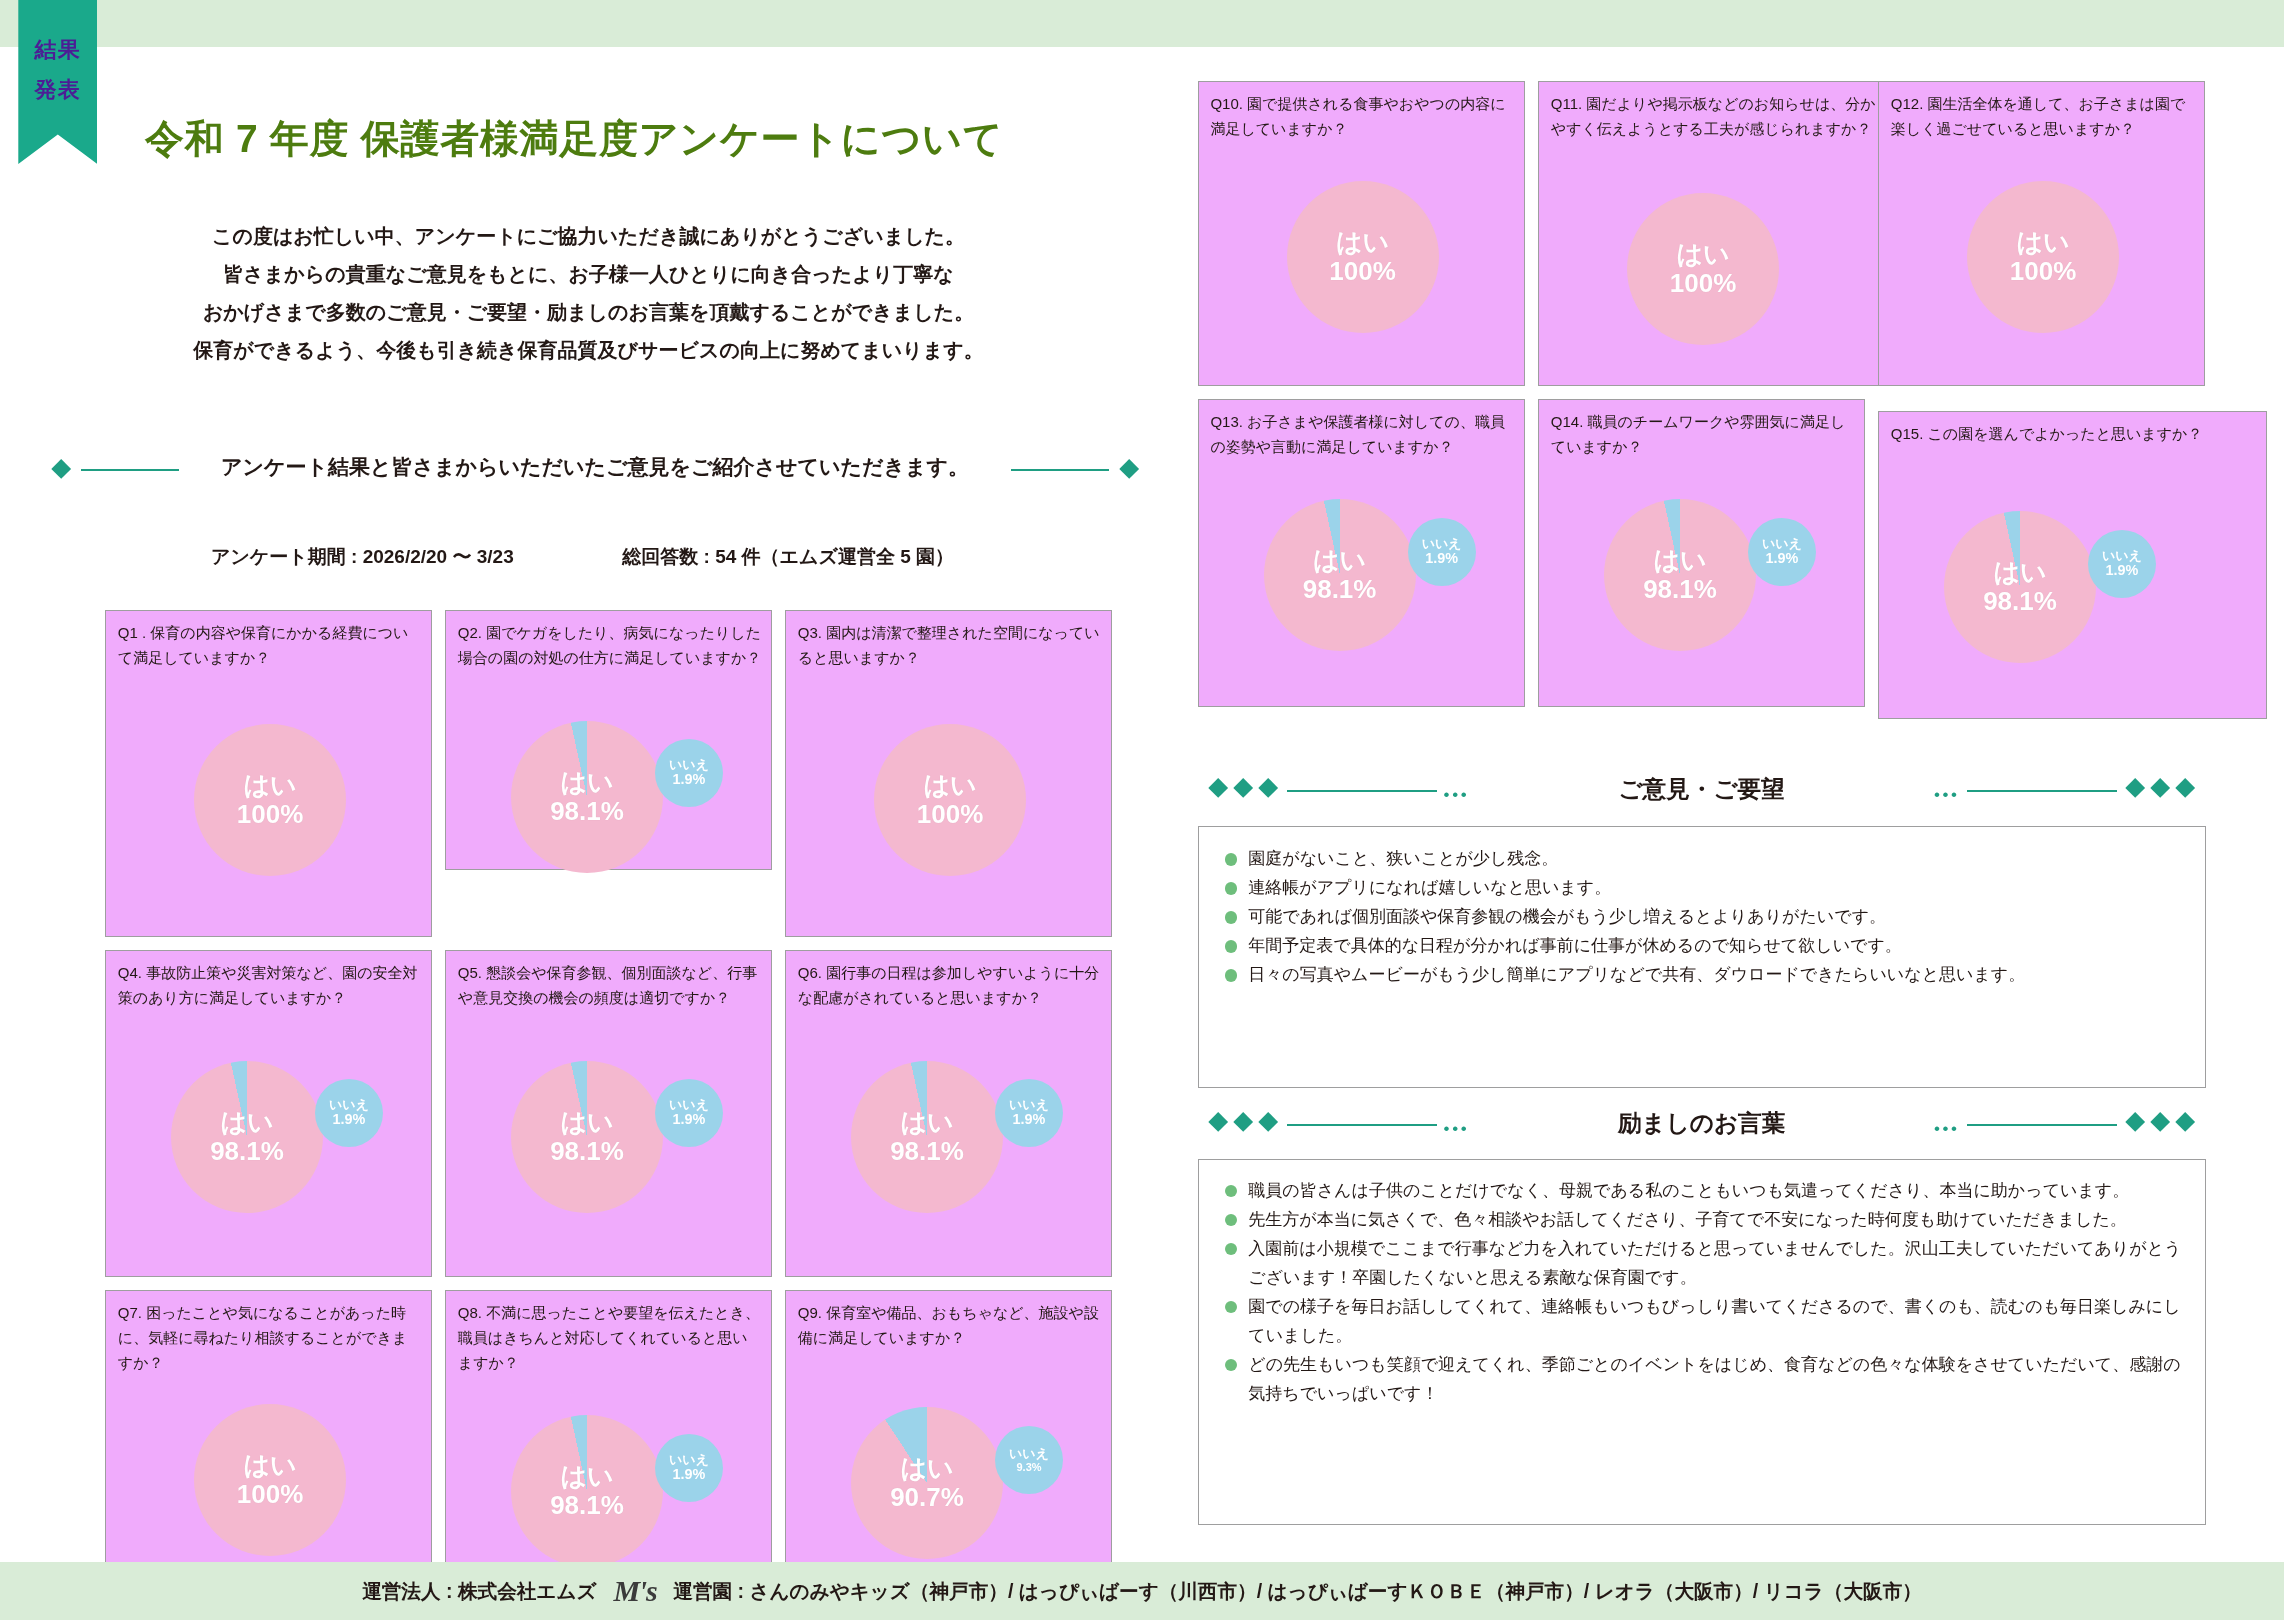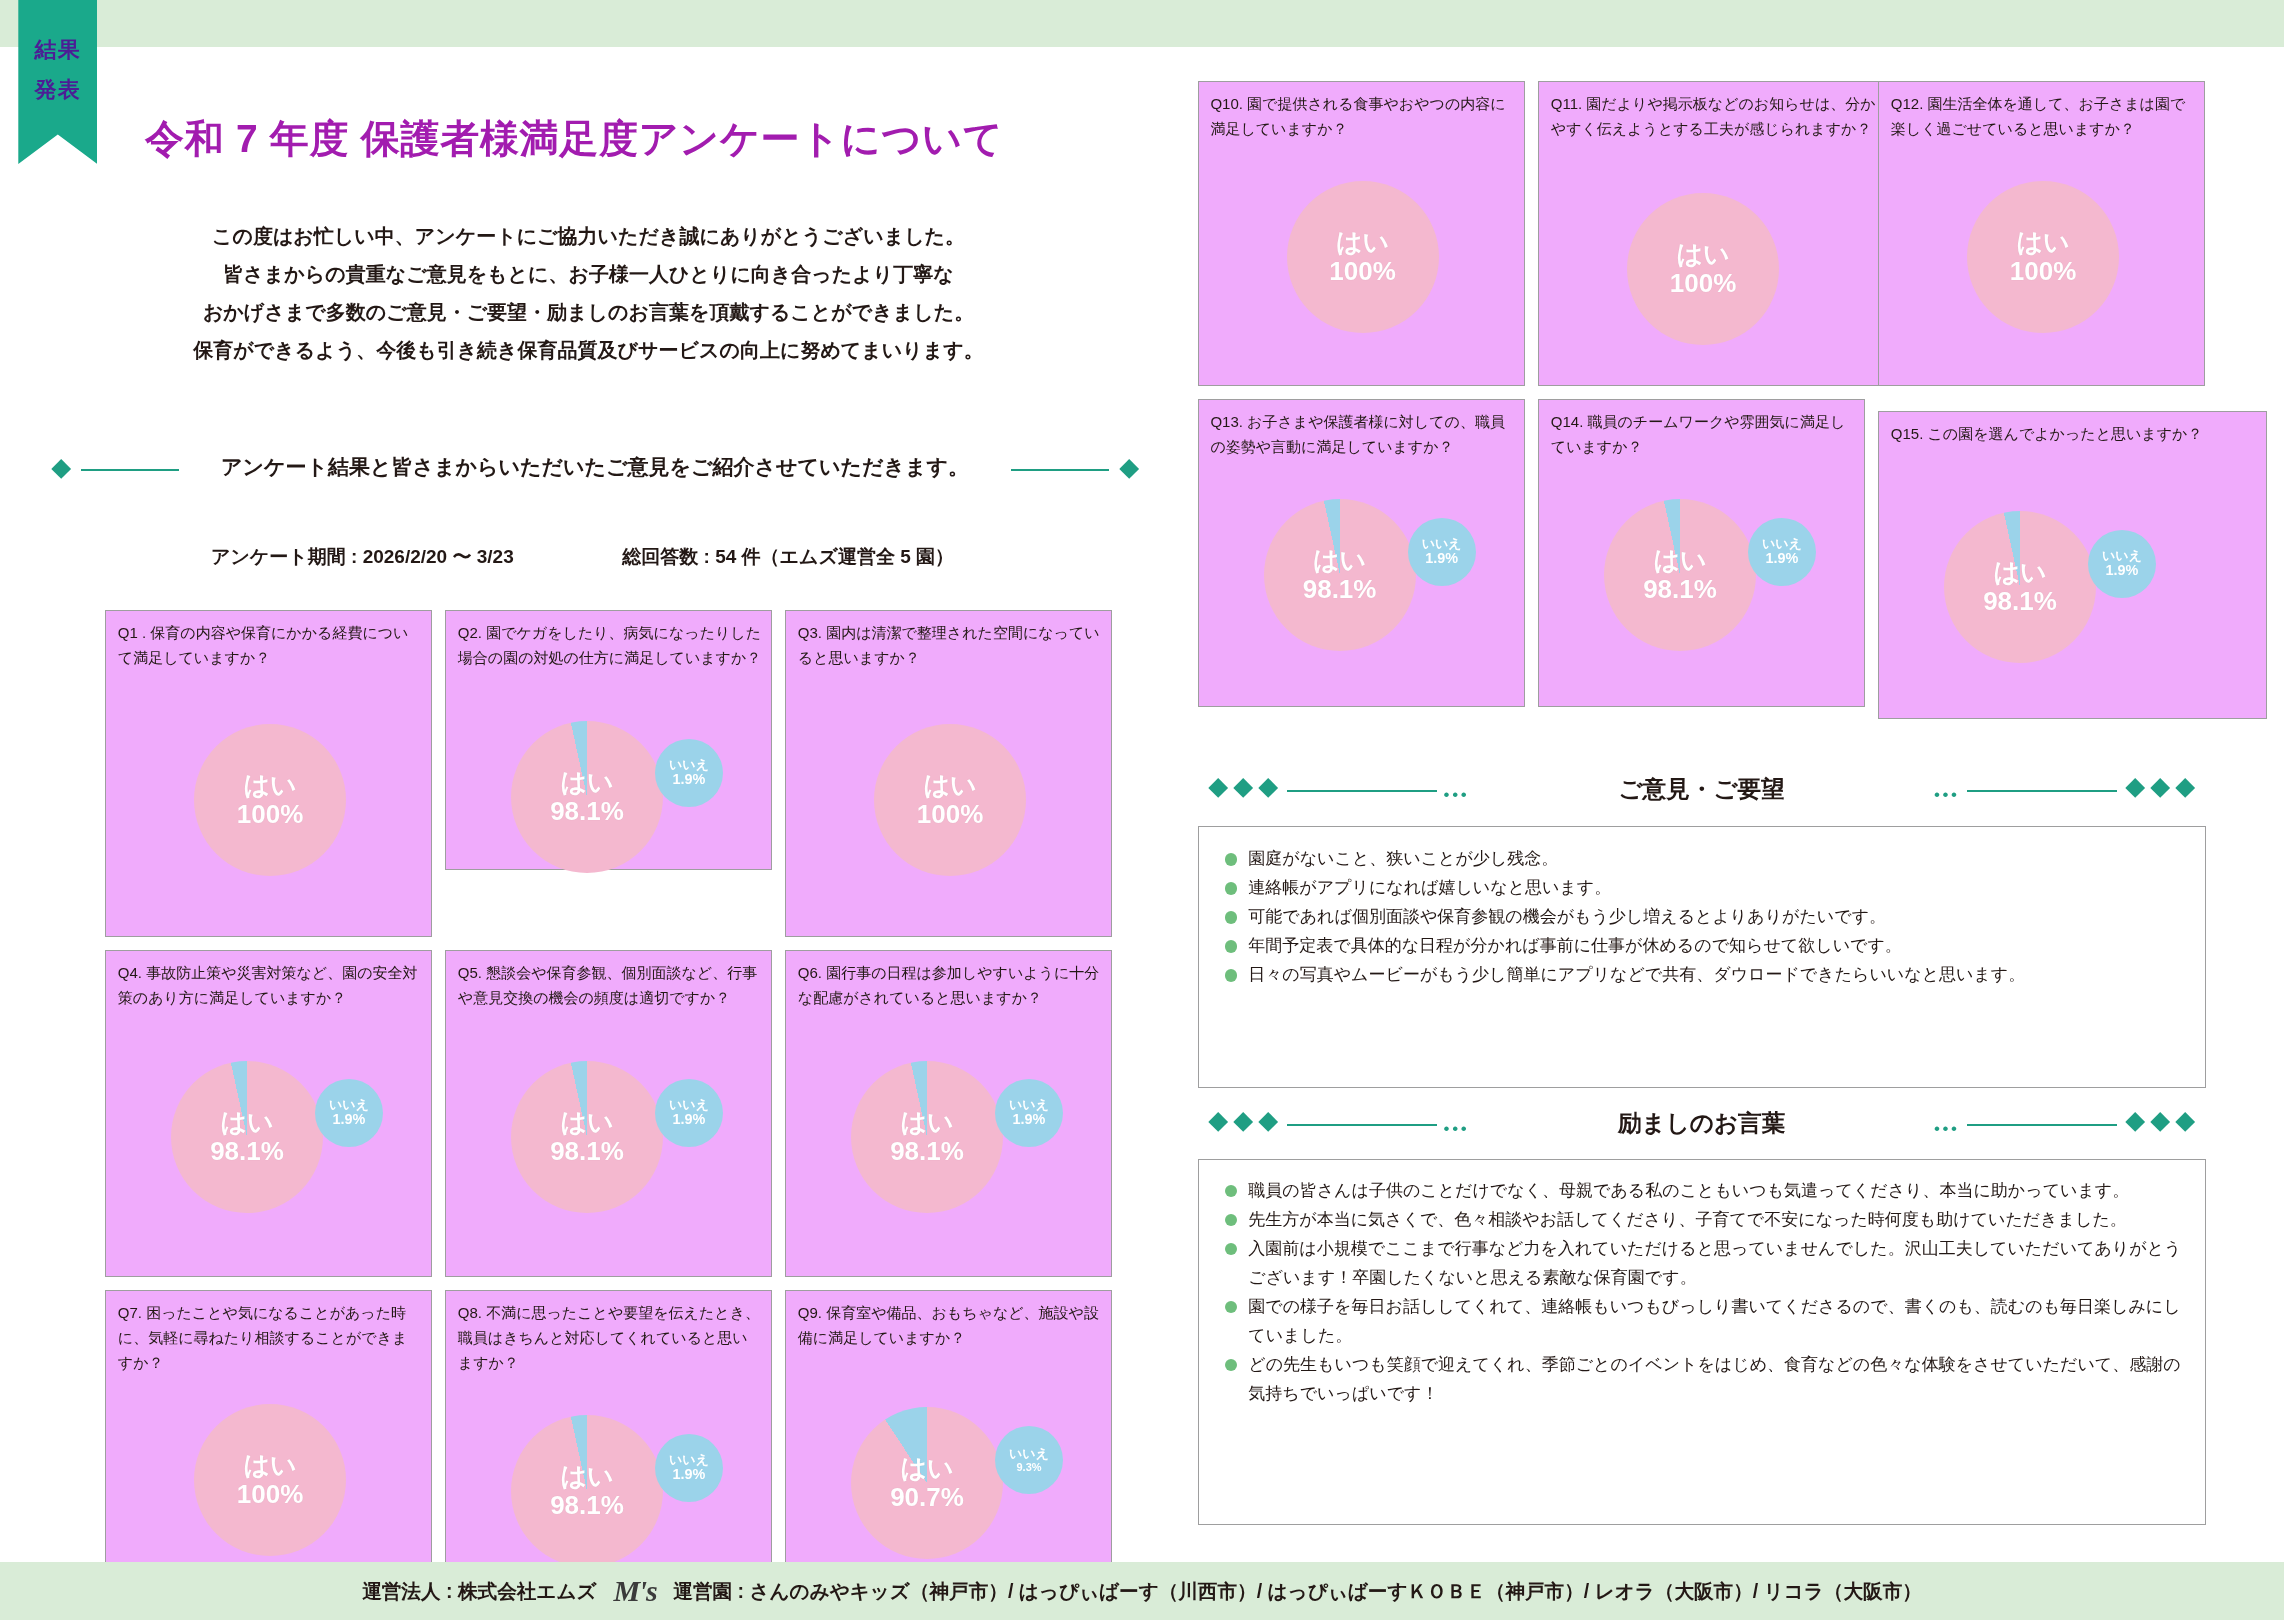--- a/index.html
+++ b/index.html
@@ -29,21 +29,21 @@
   #ribbon .rt1{top:35px;}
   #ribbon .rt2{top:75px;}
 
   
   #sheet{position:absolute;left:0;top:47px;width:2284px;height:1515px;background:#fff;}
 
   
   #left{position:absolute;left:0;top:0;width:1178px;height:1515px;}
   #title{
     position:absolute;left:145px;top:65px;
-    font-size:39px;font-weight:bold;letter-spacing:0.7px;color:#a21caf;
+    font-size:39px;font-weight:bold;letter-spacing:0.7px;color:#4d7c0f;
     white-space:nowrap;
   }
   #intro{
     position:absolute;left:98px;top:170px;width:981px;
     text-align:center;font-size:20px;font-weight:bold;line-height:38px;color:#231815;
   }
   #intro div{white-space:nowrap;}
 
   #leadline{position:absolute;left:26px;top:406px;width:1138px;height:34px;}
   #leadline .ltxt{

